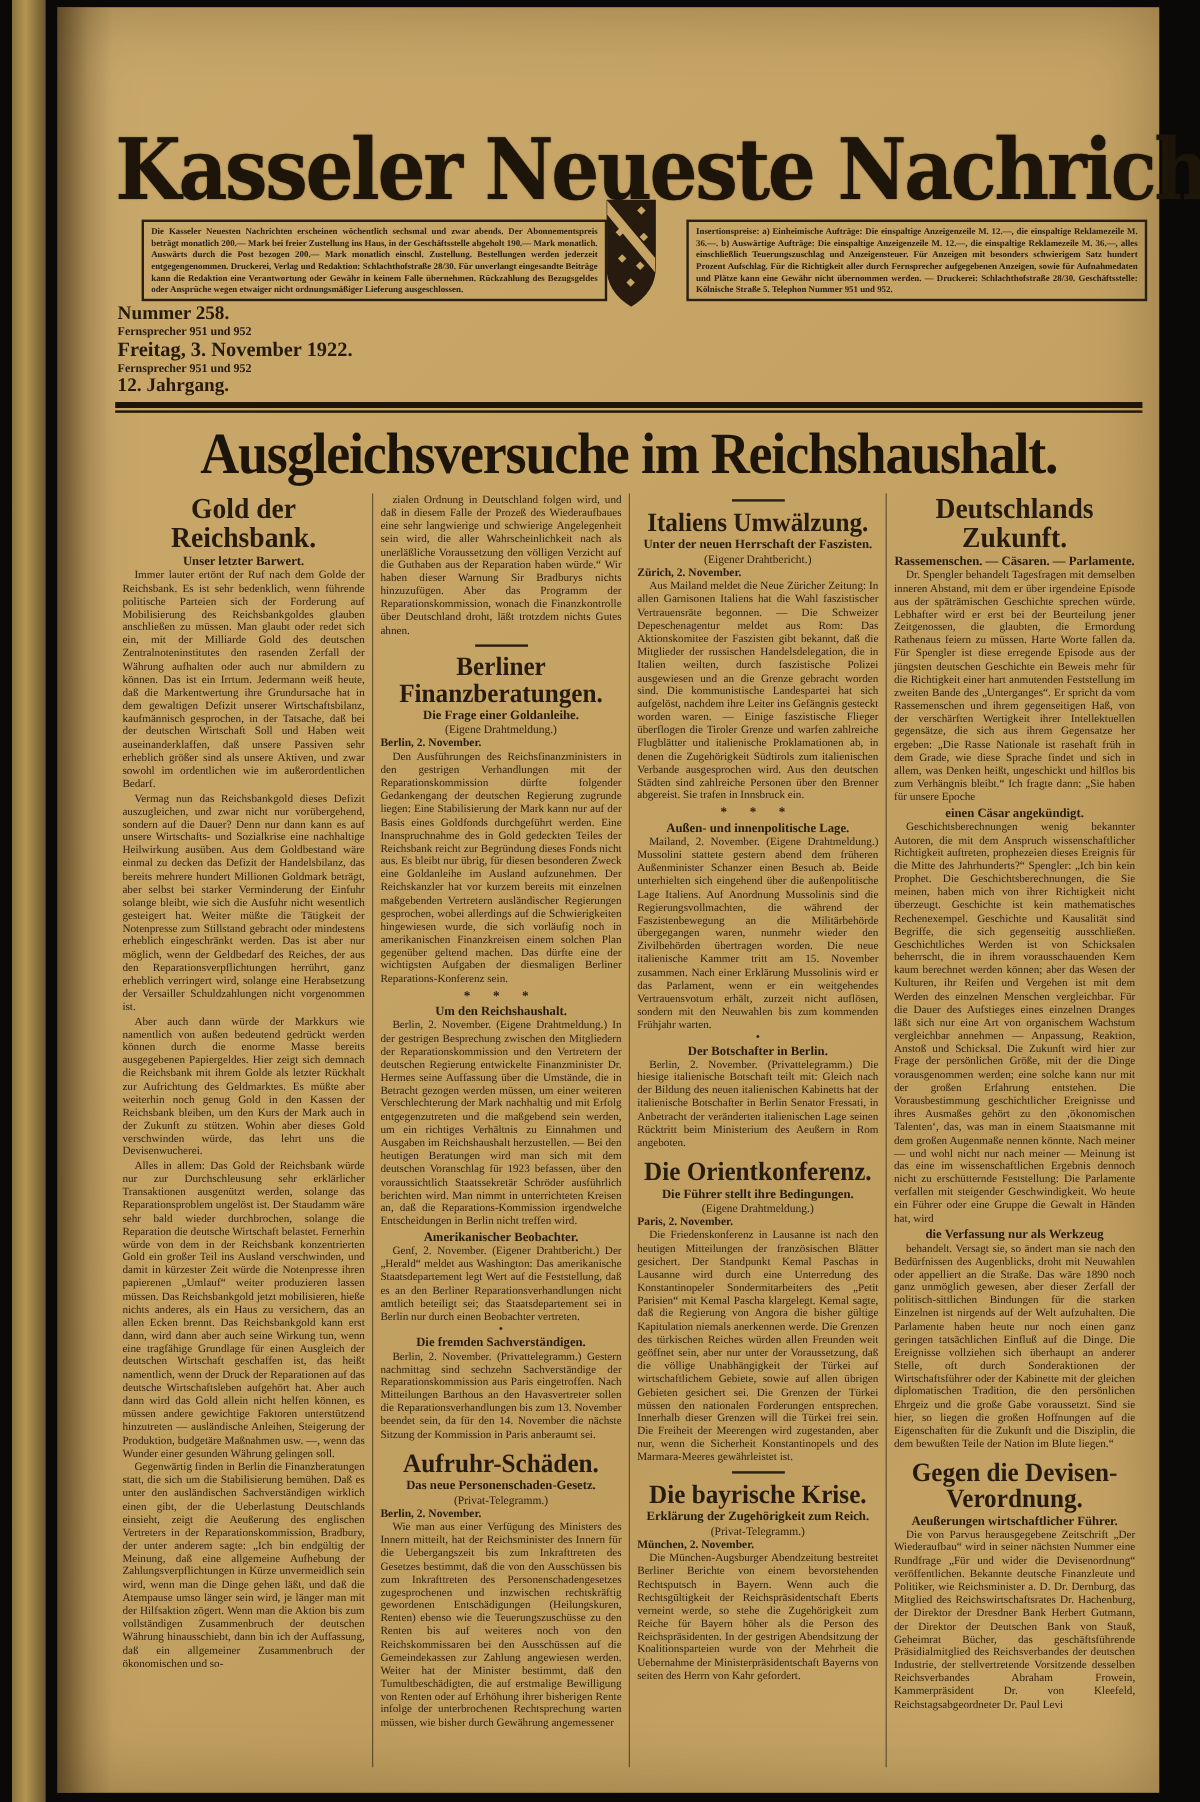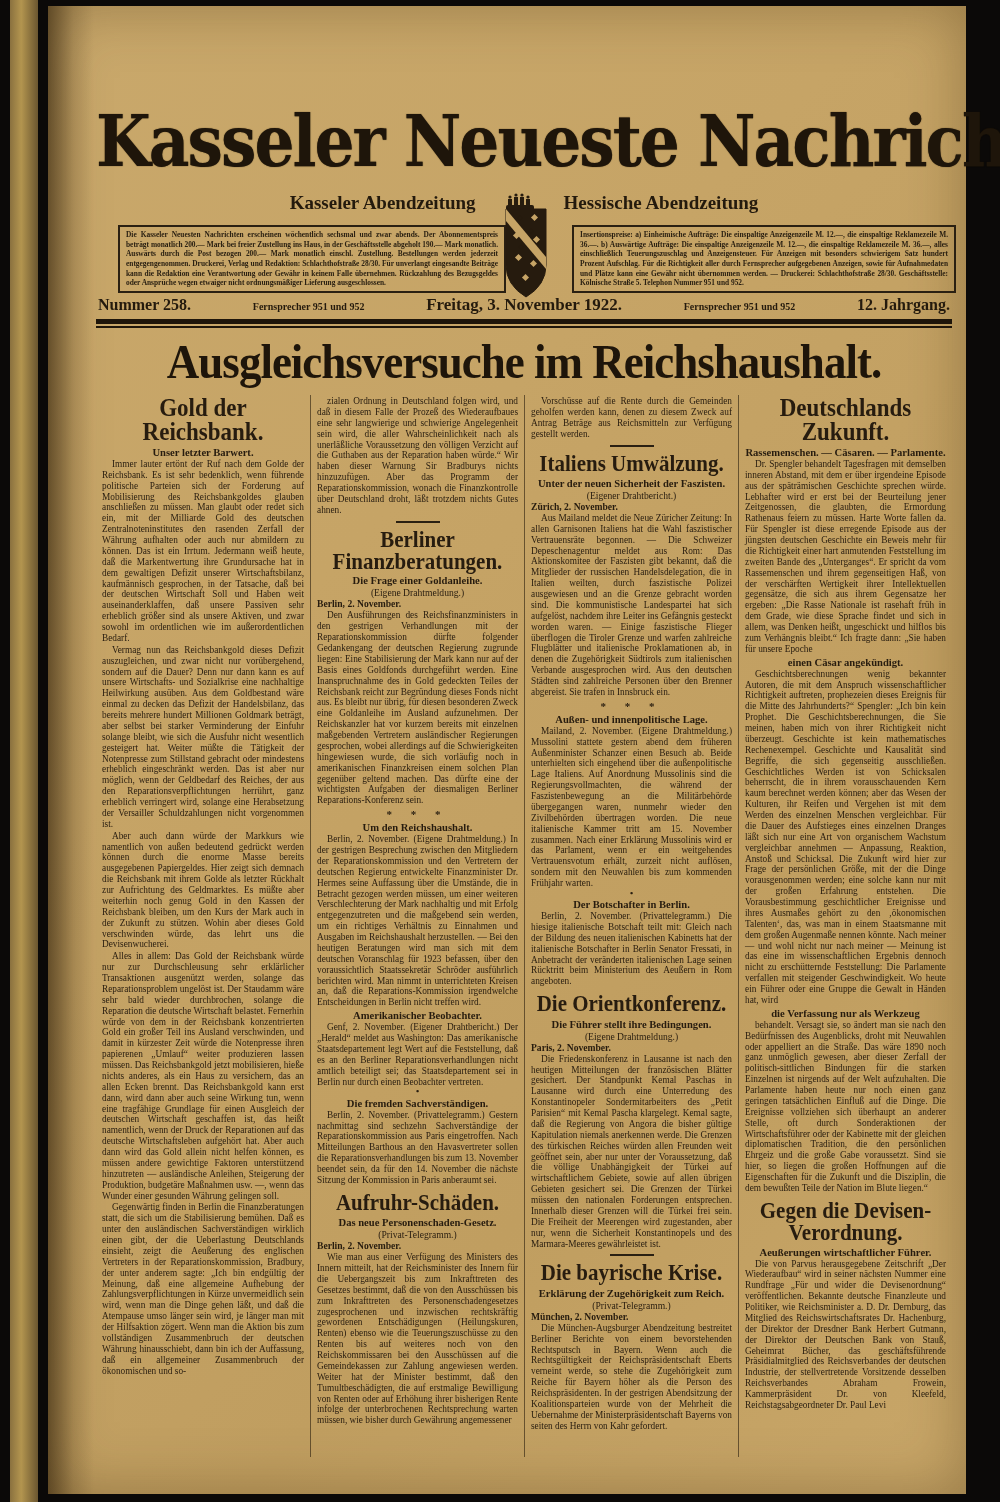--- a/index.html
+++ b/index.html
@@ -50,21 +50,21 @@
     font-size:7.4px;line-height:1.3;font-weight:bold;
     text-align:justify;color:#2a2012;overflow:hidden;
   }
   .info-box.left{left:22px;width:372px;}
   .info-box.right{left:476px;width:368px;}
   .shield{position:absolute;left:408px;top:-16px;width:44px;height:92px;}
 
   
   .dateline-row{
     margin-top:2px;display:flex;align-items:baseline;justify-content:space-between;
-    font-weight:bold;color:#241a0d;padding:0 2px;
+    font-weight:bold;color:#241a0d;padding:0 2px;flex-direction:column;
   }
   .dl-issue{font-size:16px;}
   .dl-phone{font-size:10px;}
   .dl-date{font-size:17px;}
   .dl-volume{font-size:16px;}
   .heavy-rule{margin-top:4px;height:9px;
     background:
       linear-gradient(#1e150a,#1e150a) 0 0/100% 5px no-repeat,
       linear-gradient(#1e150a,#1e150a) 0 7px/100% 2px no-repeat;
   }
@@ -96,35 +96,20 @@
 </head>
 <body>
 
 <div class="edge-sliver"></div>
 
 <div class="page">
   <div class="inner">
 
     <div class="masthead-title">Kasseler Neueste Nachrichten</div>
 
-    <div class="subtitle-row">
-      <span>Kasseler Abendzeitung</span>
-      <svg class="crest" viewBox="0 0 36 24">
-        <rect x="4" y="14" width="28" height="8" rx="2" fill="#261b0e"></rect>
-        <rect x="6" y="8" width="4" height="7" fill="#261b0e"></rect>
-        <rect x="12" y="6" width="4" height="9" fill="#261b0e"></rect>
-        <rect x="18" y="6" width="4" height="9" fill="#261b0e"></rect>
-        <rect x="24" y="8" width="4" height="7" fill="#261b0e"></rect>
-        <circle cx="8" cy="6" r="1.6" fill="#261b0e"></circle>
-        <circle cx="14" cy="4" r="1.6" fill="#261b0e"></circle>
-        <circle cx="20" cy="4" r="1.6" fill="#261b0e"></circle>
-        <circle cx="26" cy="6" r="1.6" fill="#261b0e"></circle>
-      </svg>
-      <span>Hessische Abendzeitung</span>
-    </div>
 
     <div class="boxes-row">
       <div class="info-box left">Die Kasseler Neuesten Nachrichten erscheinen wöchentlich sechsmal und zwar abends. Der Abonnementspreis beträgt monatlich 200.— Mark bei freier Zustellung ins Haus, in der Geschäftsstelle abgeholt 190.— Mark monatlich. Auswärts durch die Post bezogen 200.— Mark monatlich einschl. Zustellung. Bestellungen werden jederzeit entgegengenommen. Druckerei, Verlag und Redaktion: Schlachthofstraße 28/30. Für unverlangt eingesandte Beiträge kann die Redaktion eine Verantwortung oder Gewähr in keinem Falle übernehmen. Rückzahlung des Bezugsgeldes oder Ansprüche wegen etwaiger nicht ordnungsmäßiger Lieferung ausgeschlossen.</div>
       <svg class="shield" viewBox="0 0 44 92">
         <path d="M2 2 H42 V58 Q42 78 22 90 Q2 78 2 58 Z" fill="#261b0e" stroke="#261b0e"></path>
         <path d="M2 2 L42 50 V62 L2 14 Z" fill="#c6a466"></path>
         <g fill="#c6a466">
           <rect x="28" y="8" width="5" height="5" transform="rotate(45 30.5 10.5)"></rect>
           <rect x="10" y="26" width="5" height="5" transform="rotate(45 12.5 28.5)"></rect>
           <rect x="30" y="30" width="5" height="5" transform="rotate(45 32.5 32.5)"></rect>
@@ -179,24 +164,23 @@
           <div class="blk dot">•</div>
           <div class="blk subhead">Die fremden Sachverständigen.</div>
           <div class="blk body">Berlin, 2. November. (Privattelegramm.) Gestern nachmittag sind sechzehn Sachverständige der Reparationskommission aus Paris eingetroffen. Nach Mitteilungen Barthous an den Havasvertreter sollen die Reparationsverhandlungen bis zum 13. November beendet sein, da für den 14. November die nächste Sitzung der Kommission in Paris anberaumt sei.</div>
           <div class="blk headline">Aufruhr-Schäden.</div>
           <div class="blk subhead">Das neue Personenschaden-Gesetz.</div>
           <div class="blk tagline">(Privat-Telegramm.)</div>
           <div class="blk dateline">Berlin, 2. November.</div>
           <div class="blk body">Wie man aus einer Verfügung des Ministers des Innern mitteilt, hat der Reichsminister des Innern für die Uebergangszeit bis zum Inkrafttreten des Gesetzes bestimmt, daß die von den Ausschüssen bis zum Inkrafttreten des Personenschadengesetzes zugesprochenen und inzwischen rechtskräftig gewordenen Entschädigungen (Heilungskuren, Renten) ebenso wie die Teuerungszuschüsse zu den Renten bis auf weiteres noch von den Reichskommissaren bei den Ausschüssen auf die Gemeindekassen zur Zahlung angewiesen werden. Weiter hat der Minister bestimmt, daß den Tumultbeschädigten, die auf erstmalige Bewilligung von Renten oder auf Erhöhung ihrer bisherigen Rente infolge der unterbrochenen Rechtsprechung warten müssen, wie bisher durch Gewährung angemessener</div>
         </div>
       <div class="col">
-          <div class="blk body">Vorschüsse auf die Rente durch die Gemeinden geholfen werden kann, denen zu diesem Zweck auf Antrag Beträge aus Reichsmitteln zur Verfügung gestellt werden.</div>
           <div class="blk rule"></div>
           <div class="blk headline">Italiens Umwälzung.</div>
-          <div class="blk subhead">Unter der neuen Sicherheit der Faszisten.</div>
+          <div class="blk subhead">Unter der neuen Herrschaft der Faszisten.</div>
           <div class="blk tagline">(Eigener Drahtbericht.)</div>
           <div class="blk dateline">Zürich, 2. November.</div>
           <div class="blk body">Aus Mailand meldet die Neue Züricher Zeitung: In allen Garnisonen Italiens hat die Wahl faszistischer Vertrauensräte begonnen. — Die Schweizer Depeschenagentur meldet aus Rom: Das Aktionskomitee der Faszisten gibt bekannt, daß die Mitglieder der russischen Handelsdelegation, die in Italien weilten, durch faszistische Polizei ausgewiesen und an die Grenze gebracht worden sind. Die kommunistische Landespartei hat sich aufgelöst, nachdem ihre Leiter ins Gefängnis gesteckt worden waren. — Einige faszistische Flieger überflogen die Tiroler Grenze und warfen zahlreiche Flugblätter und italienische Proklamationen ab, in denen die Zugehörigkeit Südtirols zum italienischen Verbande ausgesprochen wird. Aus den deutschen Städten sind zahlreiche Personen über den Brenner abgereist. Sie trafen in Innsbruck ein.</div>
           <div class="blk stars">* * *</div>
           <div class="blk subhead">Außen- und innenpolitische Lage.</div>
           <div class="blk body">Mailand, 2. November. (Eigene Drahtmeldung.) Mussolini stattete gestern abend dem früheren Außenminister Schanzer einen Besuch ab. Beide unterhielten sich eingehend über die außenpolitische Lage Italiens. Auf Anordnung Mussolinis sind die Regierungsvollmachten, die während der Faszistenbewegung an die Militärbehörde übergegangen waren, nunmehr wieder den Zivilbehörden übertragen worden. Die neue italienische Kammer tritt am 15. November zusammen. Nach einer Erklärung Mussolinis wird er das Parlament, wenn er ein weitgehendes Vertrauensvotum erhält, zurzeit nicht auflösen, sondern mit den Neuwahlen bis zum kommenden Frühjahr warten.</div>
           <div class="blk dot">•</div>
           <div class="blk subhead">Der Botschafter in Berlin.</div>
           <div class="blk body">Berlin, 2. November. (Privattelegramm.) Die hiesige italienische Botschaft teilt mit: Gleich nach der Bildung des neuen italienischen Kabinetts hat der italienische Botschafter in Berlin Senator Fressati, in Anbetracht der veränderten italienischen Lage seinen Rücktritt beim Ministerium des Aeußern in Rom angeboten.</div>
           <div class="blk headline">Die Orientkonferenz.</div>

